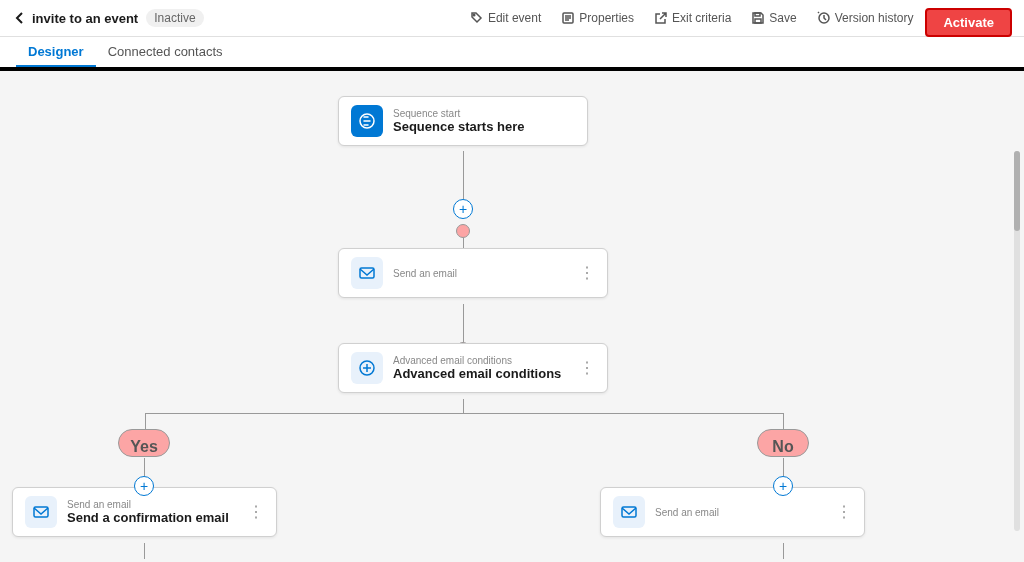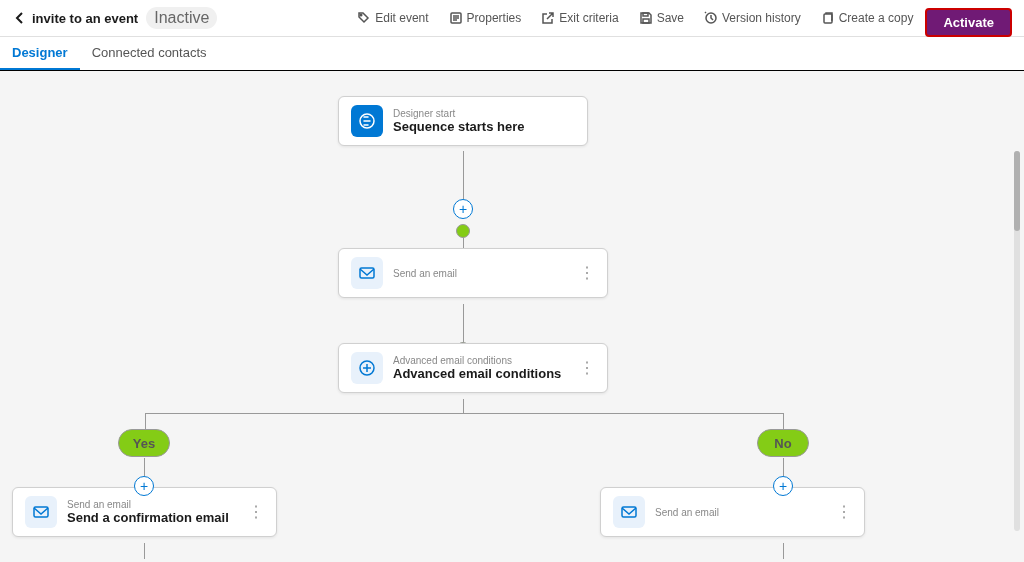--- a/index.html
+++ b/index.html
@@ -22,55 +22,55 @@
       align-items: center;
       gap: 4px;
       font-size: 13px;
       font-weight: 600;
       color: #1a1a1a;
     }
     .header-back svg { width: 16px; height: 16px; }
     .header-badge {
       background: #f0f0f0;
       color: #666;
-      font-size: 16px;
+      font-size: 12px;
       padding: 2px 8px;
       border-radius: 12px;
       margin-left: 4px;
     }
     .header-spacer { flex: 1; }
     .header-action {
       display: flex;
       align-items: center;
       gap: 4px;
       color: #555;
       font-size: 12px;
       cursor: pointer;
       padding: 4px 8px;
       border-radius: 4px;
     }
     .header-action svg { width: 14px; height: 14px; }
     .btn-activate {
-      background: #701a75;
+      background: #ef4444;
       color: #fff;
       border: 2px solid #c00;
       border-radius: 4px;
       padding: 5px 16px;
       font-size: 13px;
       font-weight: 600;
       cursor: pointer;
       margin-top: 9px;
     }
 
     
     .tabs {
       background: #fff;
-      border-bottom: 1px solid #000000;
-      display: flex;
-      padding: 0 0;
+      border-bottom: 4px solid #000000;
+      display: flex;
+      padding: 0 16px;
       height: 34px;
     }
     .tab {
       padding: 0 12px;
       height: 100%;
       display: flex;
       align-items: center;
       font-size: 13px;
       cursor: pointer;
       color: #555;
@@ -135,25 +135,25 @@
     }
     .connector-h {
       height: 1px;
     }
 
     
     .circle-node {
       position: absolute;
       border: 1.5px solid #999;
       border-radius: 50%;
-      background: #84cc16;
-      display: flex;
-      align-items: center;
+      background: #fca5a5;
+      display: flex;
+      align-items: flex-end;
       justify-content: center;
-      font-size: 13px;
+      font-size: 16px;
       font-weight: 600;
       color: #555;
     }
 
     
     .plus-btn {
       position: absolute;
       width: 20px;
       height: 20px;
       border: 1.5px solid #0078d4;
@@ -237,27 +237,20 @@
 
   <div class="header-action">
     <svg viewBox="0 0 14 14" fill="none" stroke="#555" stroke-width="1.5">
       <circle cx="7" cy="7" r="5"></circle>
       <path d="M7 4v3l2 2"></path>
       <path d="M2 2L1 1"></path>
     </svg>
     <span>Version history</span>
   </div>
 
-  <div class="header-action">
-    <svg viewBox="0 0 14 14" fill="none" stroke="#555" stroke-width="1.5">
-      <rect x="3" y="3" width="8" height="9" rx="1"></rect>
-      <path d="M5 3V2h6v7h-1"></path>
-    </svg>
-    <span>Create a copy</span>
-  </div>
 
   <button class="btn-activate">Activate</button>
 </div>
 
 <div class="tabs">
   <div class="tab active">
     <span>Designer</span>
   </div>
   <div class="tab">
     <span>Connected contacts</span>
@@ -267,21 +260,21 @@
 <div class="canvas">
 
   <div class="flow-node" style="left:338px; top:25px; min-width:250px;">
     <div class="node-icon-box node-icon-blue">
       <svg width="18" height="18" viewBox="0 0 18 18" fill="none">
         <circle cx="9" cy="9" r="7" stroke="white" stroke-width="1.5"></circle>
         <path d="M6 5h4M6 9h6M6 13h4" stroke="white" stroke-width="1.5" stroke-linecap="round"></path>
       </svg>
     </div>
     <div class="node-text">
-      <div class="node-label">Designer start</div>
+      <div class="node-label">Sequence start</div>
       <div class="node-title">Sequence starts here</div>
     </div>
   </div>
 
   <div class="connector connector-v" style="left:463px; top:80px; height:48px;"></div>
 
   <div class="plus-btn" style="left:453px; top:128px;">+</div>
 
   <div class="circle-node" style="left:456px; top:153px; width:14px; height:14px;"></div>
 

